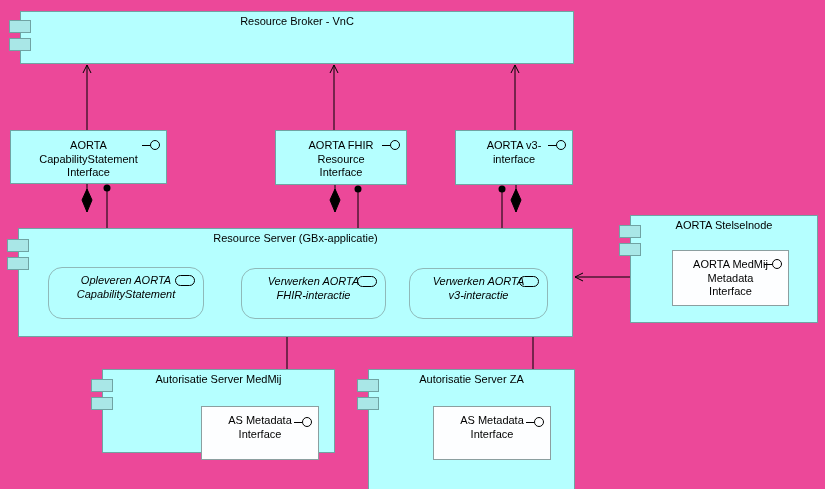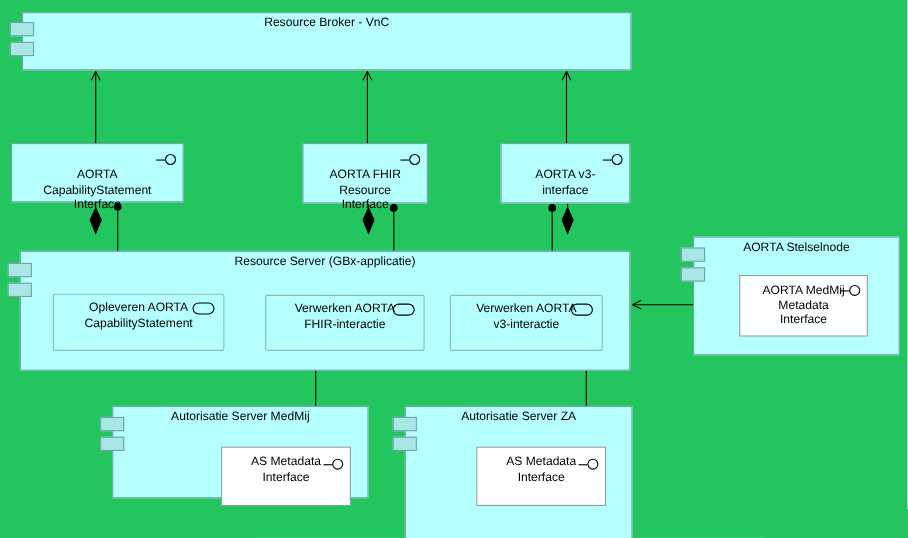--- a/index.html
+++ b/index.html
@@ -1,26 +1,26 @@
 <!DOCTYPE html>
 <html><head>
 <meta charset="utf-8">
 <style>
   html,body{margin:0;padding:0;background:#ffffff;}
   body{font-family:"Liberation Sans", sans-serif; color:#000;}
-  .canvas{position:relative;width:825px;height:489px;background:#22c55e;overflow:hidden;}
+  .canvas{position:relative;width:825px;height:489px;background:#ec4899;overflow:hidden;}
   .comp{position:absolute;background:#B5FFFF;border:1.5px solid #70A3A3;box-sizing:border-box;}
   .comp-title{width:100%;text-align:center;font-size:11px;padding-top:3px;white-space:pre-line;line-height:13px;}
   .tabs{position:absolute;left:-12px;top:8px;}
   .tab{width:22px;height:13px;background:#A9E7E7;border:1.5px solid #70A3A3;box-sizing:border-box;margin-bottom:5px;}
   .iface{position:absolute;background:#B5FFFF;border:1.5px solid #70A3A3;box-sizing:border-box;}
-  .iface .label{display:block;width:100%;text-align:center;font-size:11px;line-height:13.5px;padding-top:22px;white-space:pre-line;}
+  .iface .label{display:block;width:100%;text-align:center;font-size:11px;line-height:13.5px;padding-top:8px;white-space:pre-line;}
   .whitebox{position:absolute;background:#FDFEFF;border:1px solid #8C9FA0;box-sizing:border-box;}
   .whitebox .label{display:block;width:100%;text-align:center;font-size:11px;line-height:13.5px;padding-top:7px;white-space:pre-line;}
-  .func{position:absolute;background:#B5FFFF;border:1px solid #8FB9B9;border-radius:2px;box-sizing:border-box;}
+  .func{position:absolute;background:#B5FFFF;border:1px solid #8FB9B9;border-radius:14px;box-sizing:border-box;font-style:italic;}
   .func .label{display:block;width:100%;text-align:center;font-size:11px;line-height:13.5px;padding-top:6px;white-space:pre-line;}
   .lollipop{position:absolute;right:6px;top:9px;display:flex;align-items:center;}
   .lollipop .stem{width:8px;height:0;border-top:1.5px solid #000;}
   .lollipop .ring{width:10px;height:10px;border:1.5px solid #000;border-radius:50%;box-sizing:border-box;background:transparent;}
   .func-icon{position:absolute;right:8px;top:7px;width:20px;height:11px;border:1.3px solid #000;border-radius:6px;box-sizing:border-box;background:transparent;}
   svg.connectors{position:absolute;left:0;top:0;width:825px;height:489px;}
 </style>
 </head>
 <body>
 
@@ -103,21 +103,21 @@
   <div class="iface" style="left:10px;top:130px;width:157px;height:54px;">
     <span class="label">AORTA
 CapabilityStatement
 Interface</span>
     <span class="lollipop">
       <span class="stem"></span>
       <span class="ring"></span>
     </span>
   </div>
 
-  <div class="iface" style="left:275px;top:130px;width:114px;height:55px;">
+  <div class="iface" style="left:275px;top:130px;width:132px;height:55px;">
     <span class="label">AORTA FHIR
 Resource
 Interface</span>
     <span class="lollipop">
       <span class="stem"></span>
       <span class="ring"></span>
     </span>
   </div>
 
   <div class="iface" style="left:455px;top:130px;width:118px;height:55px;">

